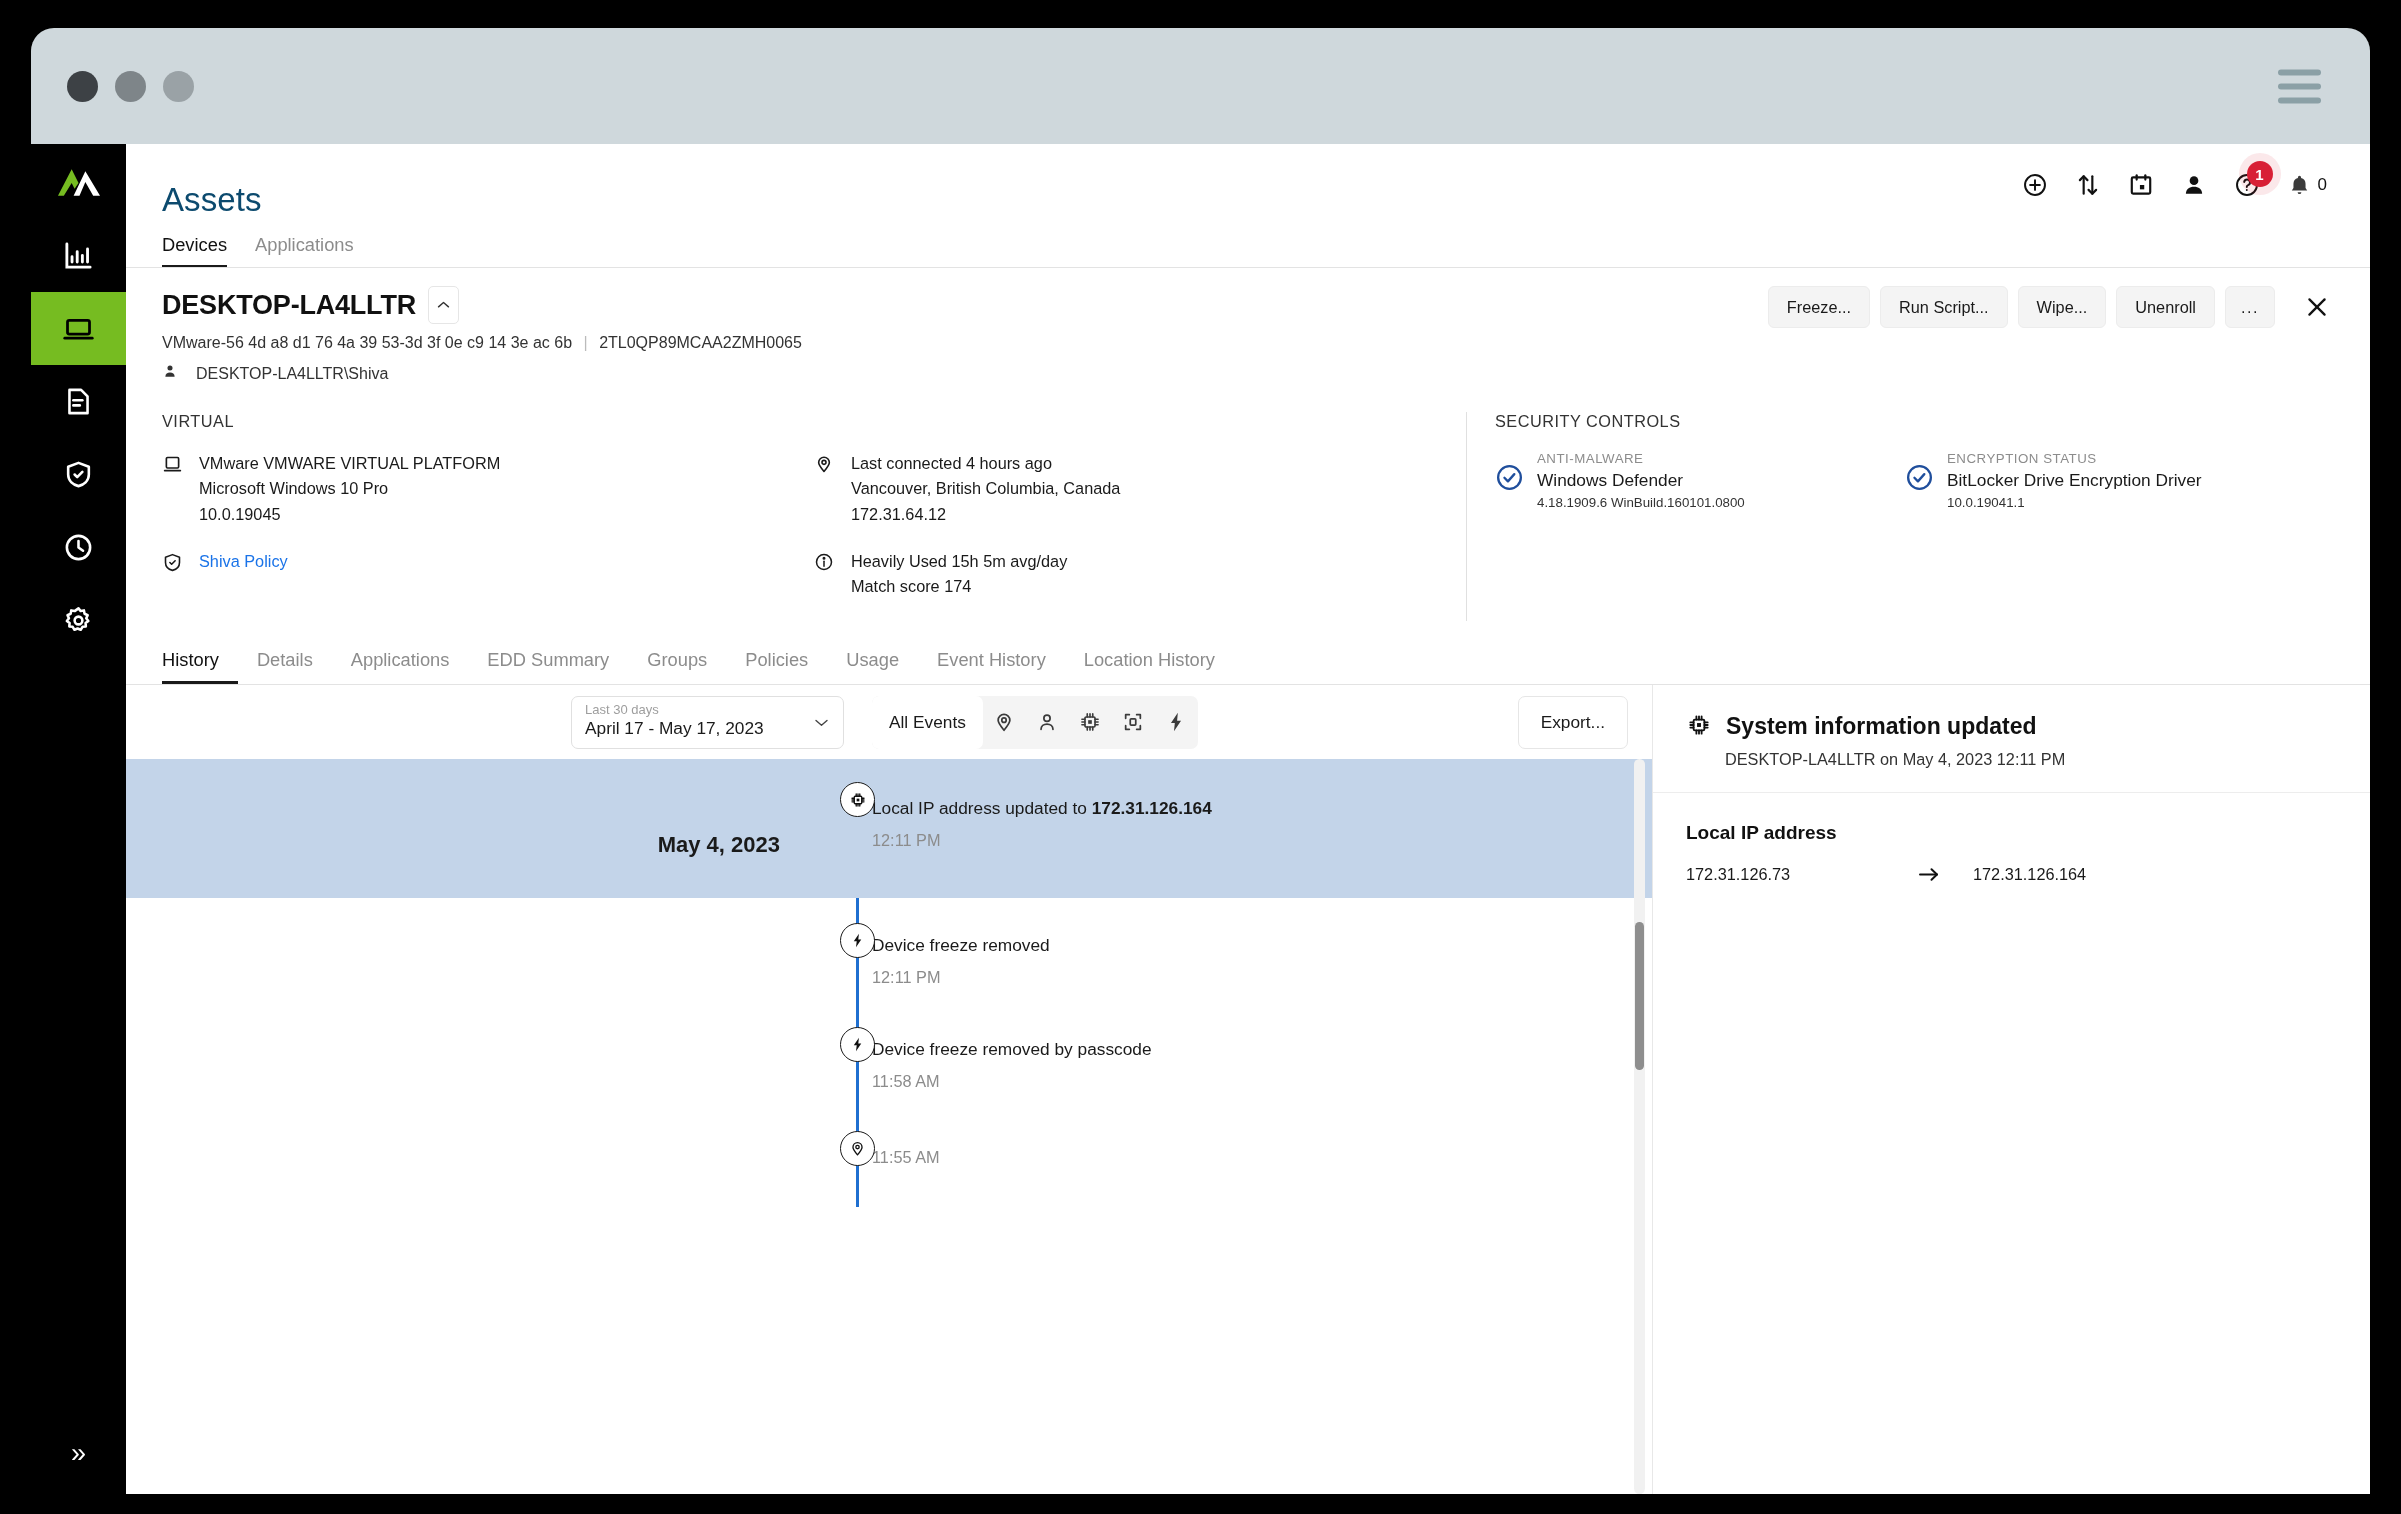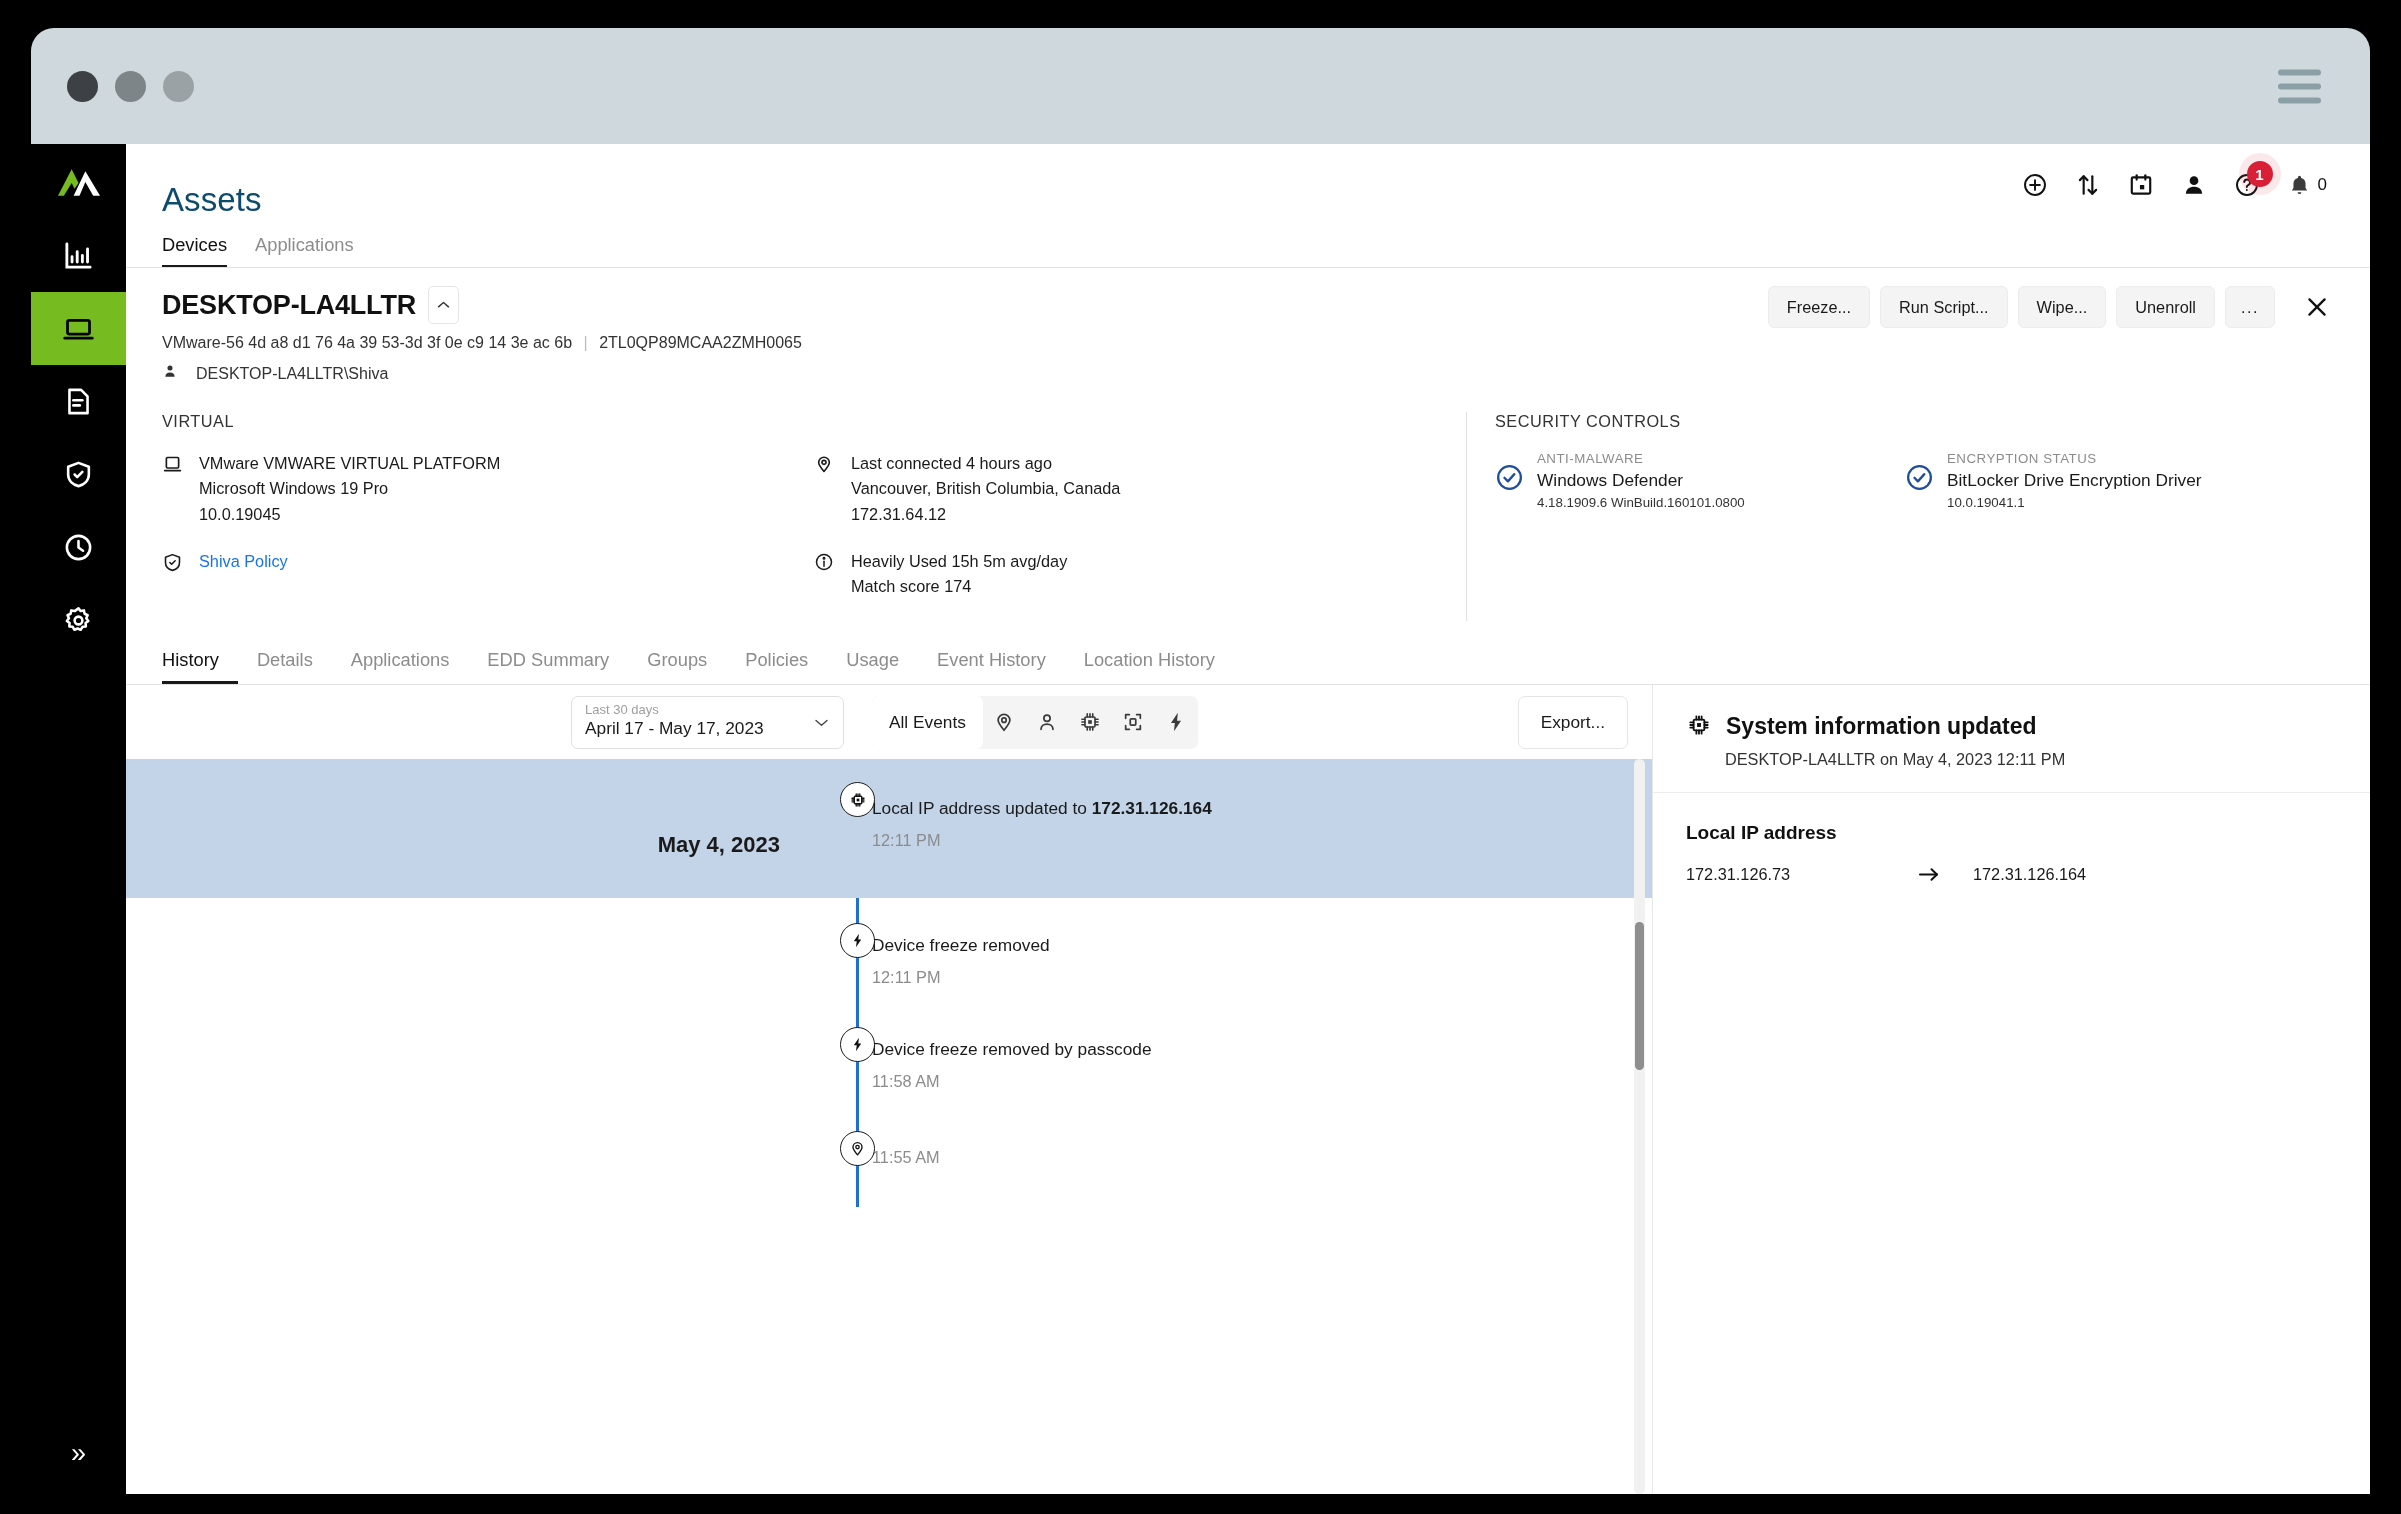--- a/index.html
+++ b/index.html
@@ -426,21 +426,21 @@
           <div class="sec-label">VIRTUAL</div>
           <div class="ov-row">
             <div class="ov-icon">
               <svg width="21" height="21" viewBox="0 0 24 24" fill="none" stroke="#1a1a1a" stroke-width="1.9" stroke-linecap="round" stroke-linejoin="round">
                 <rect x="5" y="4" width="14" height="12" rx="1.3"></rect>
                   <path d="M3 19 h18"></path>
               </svg>
             </div>
             <div class="ov-lines">
               <div>VMware VMWARE VIRTUAL PLATFORM</div>
-              <div>Microsoft Windows 19 Pro</div>
+              <div>Microsoft Windows 10 Pro</div>
               <div>10.0.19045</div>
             </div>
           </div>
           <div class="ov-row">
             <div class="ov-icon">
               <svg width="21" height="21" viewBox="0 0 24 24" fill="none" stroke="#1a1a1a" stroke-width="1.8" stroke-linecap="round" stroke-linejoin="round">
                 <path d="M12 3 L20 6 v6 c0 5-4 8-8 9 -4-1-8-4-8-9 V6 Z"></path>
                   <path d="M9 12 l2 2 4-4"></path>
               </svg>
             </div>

